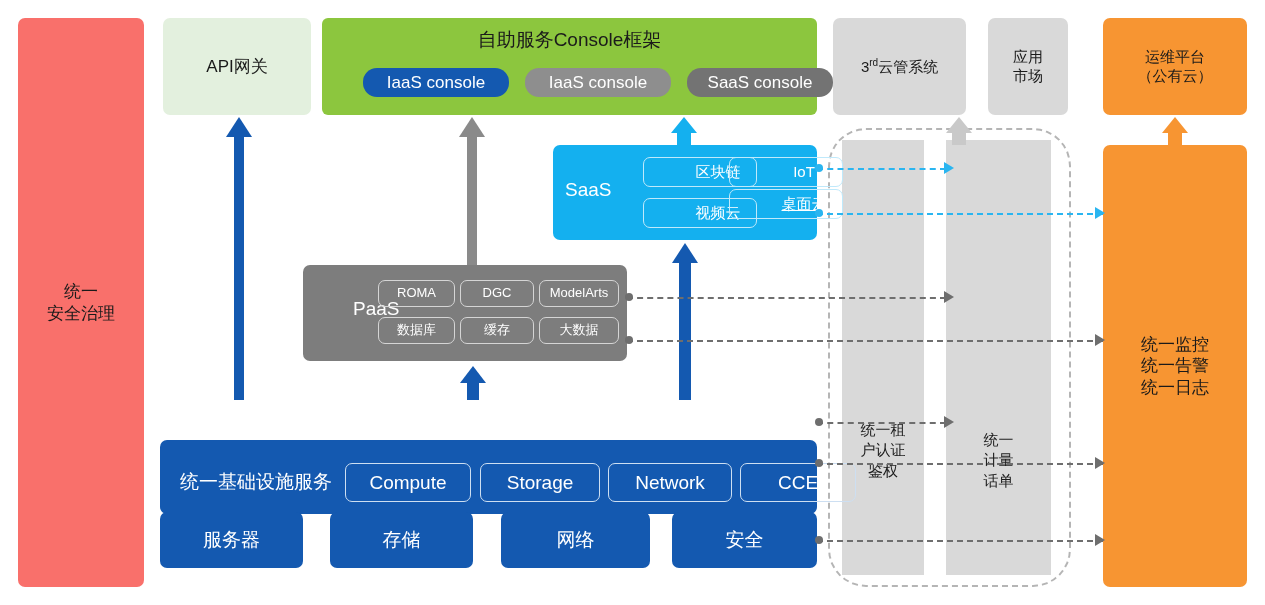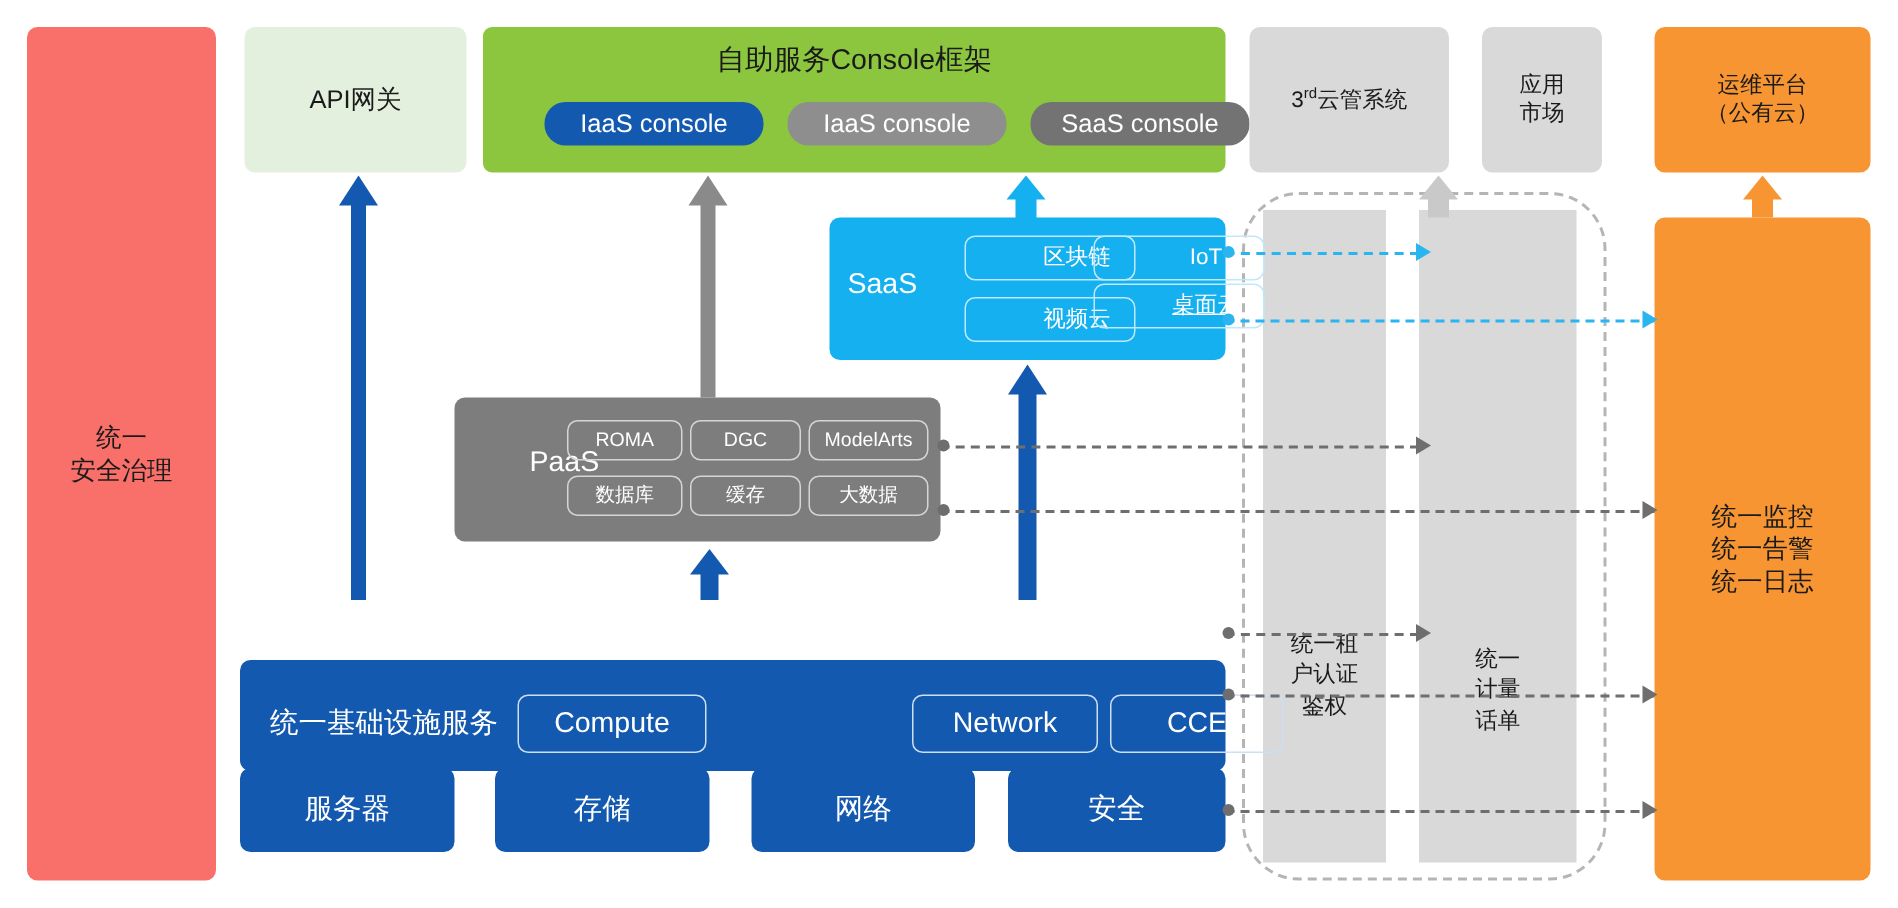--- a/index.html
+++ b/index.html
@@ -274,20 +274,23 @@
     <div class="paas-chip ctr" id="chip-bigdata">
       <span>大数据</span>
     </div>
   </div>
 
   <div class="box" id="iaas">
     <div id="iaas-label">统一基础设施服务</div>
     <div class="iaas-chip ctr" id="chip-compute">
       <span>Compute</span>
     </div>
+    <div class="iaas-chip ctr" id="chip-storage">
+      <span>Storage</span>
+    </div>
     <div class="iaas-chip ctr" id="chip-network">
       <span>Network</span>
     </div>
     <div class="iaas-chip ctr" id="chip-cce">
       <span>CCE</span>
     </div>
   </div>
 
   <div class="hw ctr" id="hw-0">
     <span>服务器</span>

